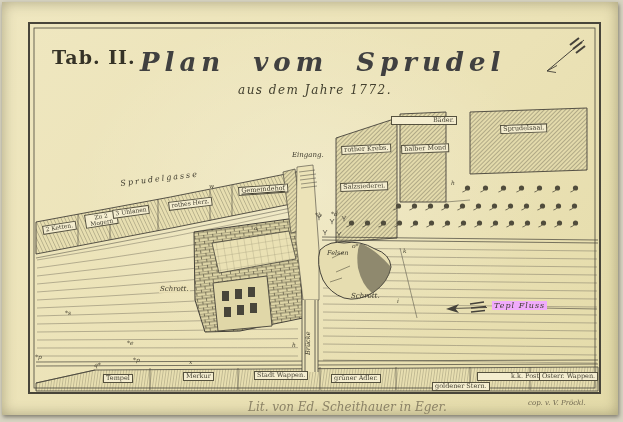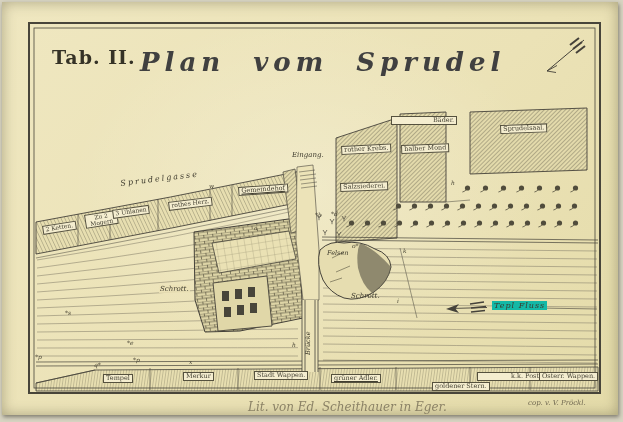--- a/index.html
+++ b/index.html
@@ -20,21 +20,21 @@
   .mark{position:absolute;font-family:"DejaVu Serif",serif;font-style:italic;
         font-size:6px;color:#4a4636;white-space:nowrap;}
   .tab-label{left:52px;top:47px;font-size:19px;font-weight:bold;font-style:normal;
              letter-spacing:1px;color:#353226;}
   .map-title{left:140px;top:48px;width:340px;text-align:center;font-size:26px;
              font-weight:600;letter-spacing:5px;word-spacing:14px;color:#404040;}
   .map-subtitle{left:225px;top:84px;width:180px;text-align:center;font-size:12px;
                 letter-spacing:1.5px;color:#43402f;}
   .street-label{left:120px;top:179px;font-size:8px;letter-spacing:2px;transform:rotate(-7deg);}
   .entrance-label{left:292px;top:151px;font-size:7px;}
-  .river-label{left:492px;top:301px;font-size:8px;letter-spacing:1px;background:#14b8a6;padding:0 2px;}
+  .river-label{left:492px;top:301px;font-size:8px;letter-spacing:1px;background:#f0abfc;padding:0 2px;}
   .bridge-label{left:305px;top:355px;font-size:6.5px;transform:rotate(-90deg);transform-origin:left top;}
   .rock-label{left:327px;top:250px;font-size:6.5px;}
   .debris1{left:159px;top:285px;font-size:7px;background:rgba(235,226,182,.85);padding:0 1px;}
   .debris2{left:351px;top:292px;font-size:7px;}
   .credit-left{left:248px;top:401px;width:165px;text-align:center;font-size:12px;color:#8b8266;font-style:italic;}
   .credit-right{left:528px;top:399px;font-size:7px;color:#6f6750;}
 </style>
 </head>
 <body>
 
@@ -250,20 +250,21 @@
       </g>
 
     <g fill="none">
       <rect x="29" y="23" width="571" height="370" stroke="#48453a" stroke-width="2"></rect>
       <rect x="34" y="28" width="561" height="360" stroke="#48453a" stroke-width="0.8"></rect>
     </g>
   </svg>
 
   <div class="lbl tab-label">Tab. II.</div>
   <div class="lbl map-title">Plan vom Sprudel</div>
+  <div class="lbl map-subtitle">aus dem Jahre 1772.</div>
 
   <div class="lbl street-label">Sprudelgasse</div>
   <div class="lbl entrance-label">Eingang.</div>
   <div class="lbl river-label">Tepl Fluss</div>
   <div class="lbl bridge-label">Brücke</div>
   <div class="lbl rock-label">Felsen</div>
   <div class="lbl debris1">Schrott.</div>
   <div class="lbl debris2">Schrott.</div>
 
   <div class="lbl boxed" style="left:42px;top:226px;transform:rotate(-9deg);font-size:6px;">2 Ketten.</div>
@@ -274,21 +275,21 @@
 
   <div class="lbl boxed" style="left:341px;top:146px;transform:rotate(-3deg);">rother Krebs.</div>
   <div class="lbl boxed" style="left:401px;top:145px;transform:rotate(-2deg);">halber Mond</div>
   <div class="lbl boxed" style="left:391px;top:116px;padding-left:41px;">Bäder.</div>
   <div class="lbl boxed" style="left:500px;top:125px;transform:rotate(-2deg);">Sprudelsaal.</div>
   <div class="lbl boxed" style="left:340px;top:183px;transform:rotate(-2deg);">Salzsiederei.</div>
 
   <div class="lbl boxed" style="left:103px;top:374px;">Tempel</div>
   <div class="lbl boxed" style="left:183px;top:372px;">Merkur</div>
   <div class="lbl boxed" style="left:254px;top:371px;">Stadt Wappen.</div>
-  <div class="lbl boxed" style="left:331px;top:374px;text-decoration:underline;">grüner Adler.</div>
+  <div class="lbl boxed" style="left:331px;top:374px;">grüner Adler.</div>
   <div class="lbl boxed" style="left:404px;top:382px;margin-left:28px;">goldener Stern.</div>
   <div class="lbl boxed" style="left:477px;top:372px;padding-left:33px;">k.k. Post.</div>
   <div class="lbl boxed" style="left:539px;top:372px;">Österr. Wappen.</div>
 
   <span class="mark" style="left:451px;top:179px;">h</span>
   <span class="mark" style="left:292px;top:341px;">h</span>
   <span class="mark" style="left:403px;top:247px;">k</span>
   <span class="mark" style="left:397px;top:297px;">i</span>
   <span class="mark" style="left:254px;top:224px;">a</span>
   <span class="mark" style="left:209px;top:182px;">w</span>

